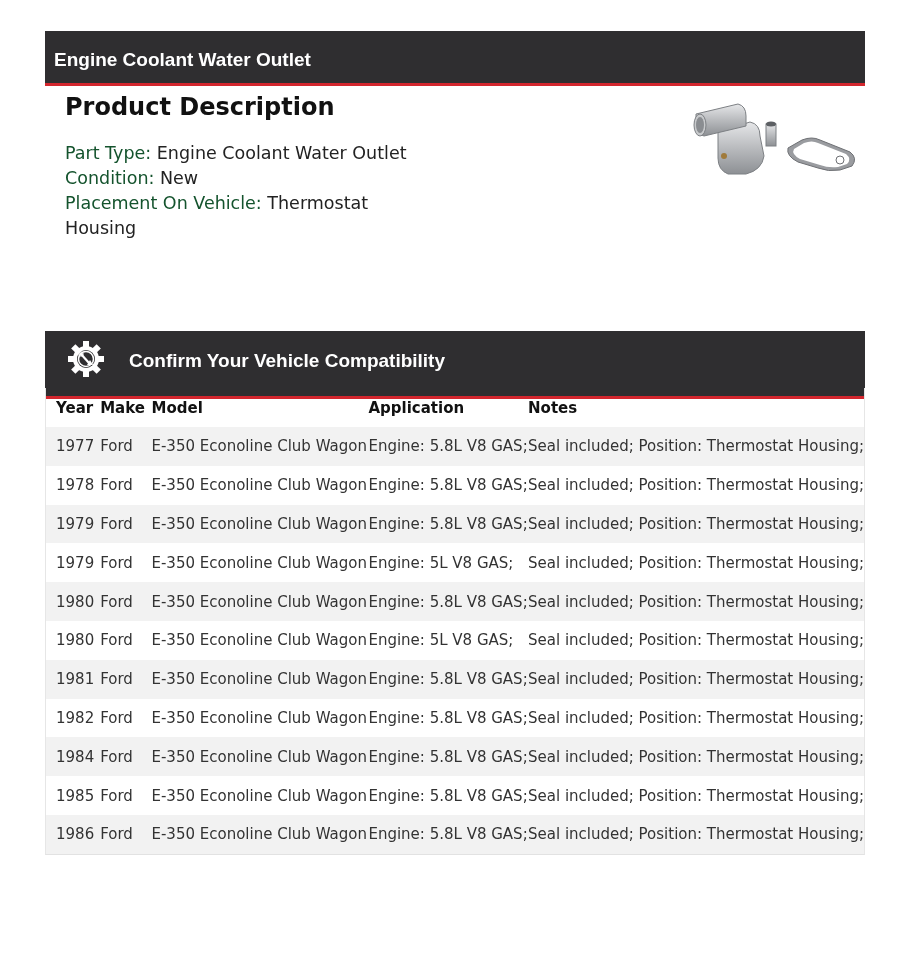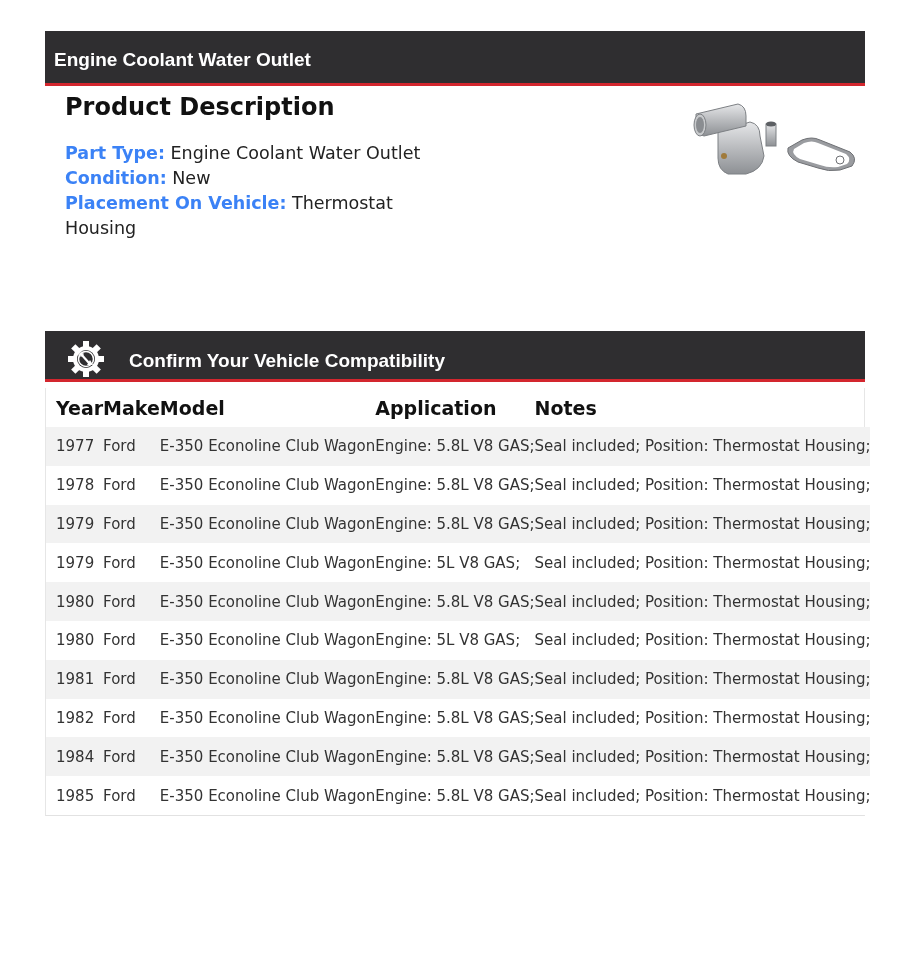--- a/index.html
+++ b/index.html
@@ -5,37 +5,37 @@
     html, body { margin: 0; padding: 0; background: #ffffff; }
     body { width: 911px; height: 960px; position: relative; font-family: "DejaVu Sans", sans-serif; color: #222; overflow: hidden; }
 
     .banner {
       position: absolute; left: 45px; width: 820px;
       background: #2f2e30; border-bottom: 3px solid #d3262e;
       color: #fff; box-sizing: border-box;
       font-family: "Liberation Sans", sans-serif; font-weight: bold;
     }
     .banner.title { top: 31px; height: 55px; font-size: 19px; padding-left: 9px; line-height: 58px; }
-    .banner.compat { top: 331px; height: 51px; font-size: 19px; }
+    .banner.compat { top: 331px; height: 68px; font-size: 19px; }
     .banner.compat .gear { position: absolute; left: 22px; top: 9px; width: 38px; height: 38px; }
     .banner.compat .label { position: absolute; left: 84px; top: 0; line-height: 60px; }
 
     .desc { position: absolute; left: 65px; top: 92px; width: 420px; }
     .desc h2 { margin: 0; font-size: 24px; font-weight: bold; color: #111; line-height: 30px; }
     .desc .fields { margin-top: 19px; font-size: 17.5px; line-height: 25px; color: #222; }
     .desc .fields .row { display: block; }
-    .desc .fields .k { font-weight: bold; color: #3b82f6; }
+    .desc .fields .k { font-weight: normal; color: #14532d; }
     .desc .fields .v.accent { color: #c0174f; }
     .desc .fields .wrap { display: inline-block; width: 330px; }
 
     .product-img { position: absolute; left: 690px; top: 96px; width: 170px; height: 86px; }
 
     .table-wrap { position: absolute; left: 45px; top: 388px; width: 820px; border-left: 1px solid #e6e6e6; border-right: 1px solid #e6e6e6; border-bottom: 1px solid #e2e2e2; box-sizing: border-box; }
     table { border-collapse: collapse; width: 100%; font-size: 15px; }
-    th { text-align: left; font-weight: bold; color: #111; height: 39px; padding: 0; font-size: 19px; }
+    th { text-align: left; font-weight: bold; color: #111; height: 39px; padding: 0; font-size: 15px; }
     td { height: 38.8px; padding: 0; color: #333; white-space: nowrap; }
     tbody tr:nth-child(odd) td { background: #f2f2f2; }
     tbody tr:nth-child(even) td { background: #ffffff; }
     .c-year { width: 52px; padding-left: 10px; }
     .c-make { width: 60px; }
     .c-model { width: 219px; margin-left: 40px; }
     .c-app { width: 160px; }
     .c-notes { }
   </style>
 </head>
@@ -188,15 +188,22 @@
         <td class="c-app">Engine: 5.8L V8 GAS;</td>
         <td class="c-notes">Seal included; Position: Thermostat Housing;</td>
       </tr>
       <tr>
         <td class="c-year">1985</td>
         <td class="c-make">Ford</td>
         <td class="c-model">E-350 Econoline Club Wagon</td>
         <td class="c-app">Engine: 5.8L V8 GAS;</td>
         <td class="c-notes">Seal included; Position: Thermostat Housing;</td>
       </tr>
+      <tr>
+        <td class="c-year">1986</td>
+        <td class="c-make">Ford</td>
+        <td class="c-model">E-350 Econoline Club Wagon</td>
+        <td class="c-app">Engine: 5.8L V8 GAS;</td>
+        <td class="c-notes">Seal included; Position: Thermostat Housing;</td>
+      </tr>
     </tbody>
   </table>
 </div>
 
 </body></html>

